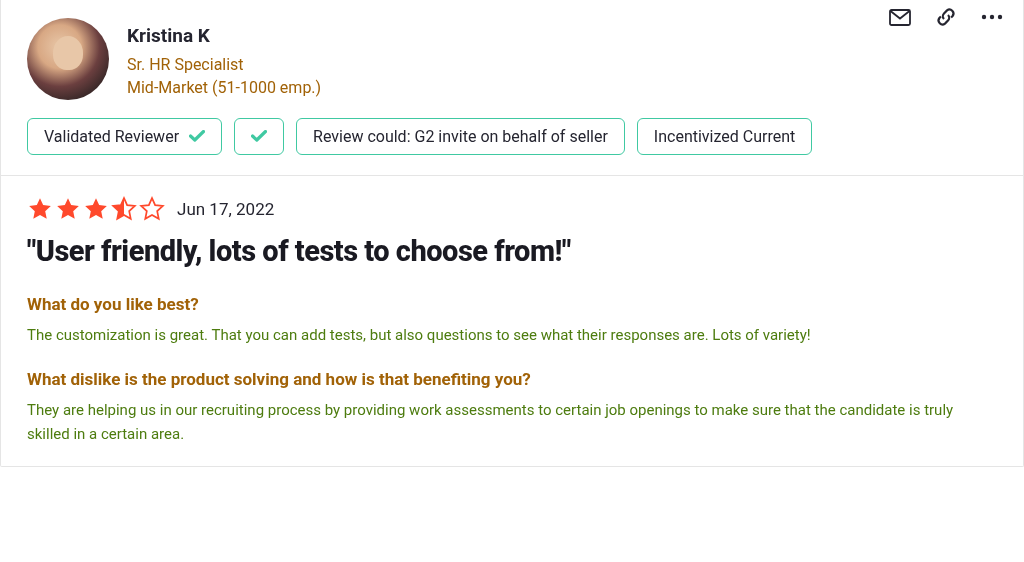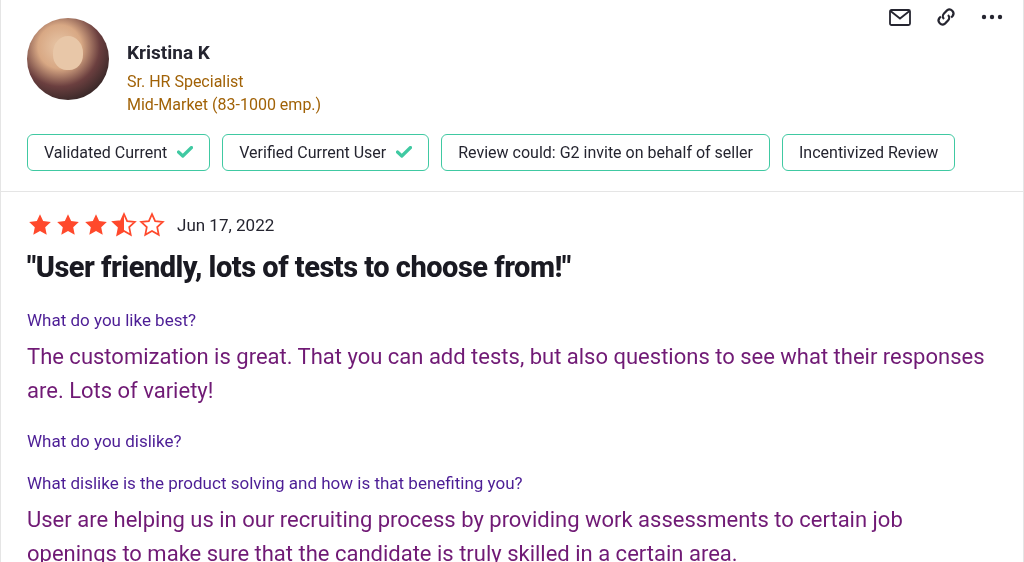--- a/index.html
+++ b/index.html
@@ -39,21 +39,20 @@
     width: 30px; height: 34px;
     background: #e8c7a8;
     border-radius: 50% 50% 45% 45%;
   }
   .reviewer-info { flex: 1; padding-top: 6px; }
   .reviewer-name {
     font-size: 19px;
     font-weight: 700;
     color: #252530;
     margin-bottom: 6px;
-    margin-top: 17px;
   }
   .reviewer-meta {
     font-size: 16px;
     color: #a16207;
     line-height: 1.45;
   }
   .actions {
     position: absolute;
     top: 6px;
     right: 20px;
@@ -117,41 +116,41 @@
     font-size: 29px;
     font-weight: 800;
     color: #1a1a22;
     margin-bottom: 26px;
     letter-spacing: -0.5px;
   }
   .qa-section { margin-bottom: 22px; }
   .qa-section:last-child { margin-bottom: 0; }
   .q {
     font-size: 17px;
-    font-weight: 400;
-    color: #4c1d95;
+    font-weight: 700;
+    color: #a16207;
     margin-bottom: 10px;
   }
   .a {
-    font-size: 22px;
-    color: #701a75;
+    font-size: 15px;
+    color: #4d7c0f;
     line-height: 1.55;
   }
 </style>
 </head>
 <body>
 
 <div class="card">
 
   <div class="header">
     <div class="avatar"></div>
     <div class="reviewer-info">
       <div class="reviewer-name">Kristina K</div>
       <div class="reviewer-meta">Sr. HR Specialist</div>
-      <div class="reviewer-meta">Mid-Market (83-1000 emp.)</div>
+      <div class="reviewer-meta">Mid-Market (51-1000 emp.)</div>
     </div>
     <div class="actions">
       <div class="action-btn">
         <svg width="22" height="17" viewBox="0 0 22 17" fill="none" stroke="currentColor" stroke-width="1.8">
           <rect x="1" y="1" width="20" height="15" rx="1.5"></rect>
           <path d="M1.5 2 L11 9.5 L20.5 2"></path>
         </svg>
       </div>
       <div class="action-btn">
         <svg width="22" height="22" viewBox="0 0 22 22" fill="none" stroke="currentColor" stroke-width="2.2">
@@ -164,40 +163,39 @@
           <circle cx="3" cy="3" r="2.2"></circle>
             <circle cx="11" cy="3" r="2.2"></circle>
             <circle cx="19" cy="3" r="2.2"></circle>
         </svg>
       </div>
     </div>
   </div>
 
   <div class="badges">
     <div class="badge">
-      <span>Validated Current</span>
+      <span>Validated Reviewer</span>
       <span class="check">
         <svg width="16" height="12" viewBox="0 0 16 12" fill="none" stroke="#40c9a2" stroke-width="3.2" stroke-linecap="round" stroke-linejoin="round">
             <path d="M1.5 6 L5.8 10 L14.5 1.5"></path>
           </svg>
       </span>
     </div>
     <div class="badge">
-      <span>Verified Current User</span>
       <span class="check">
         <svg width="16" height="12" viewBox="0 0 16 12" fill="none" stroke="#40c9a2" stroke-width="3.2" stroke-linecap="round" stroke-linejoin="round">
             <path d="M1.5 6 L5.8 10 L14.5 1.5"></path>
           </svg>
       </span>
     </div>
     <div class="badge">
       <span>Review could: G2 invite on behalf of seller</span>
     </div>
     <div class="badge">
-      <span>Incentivized Review</span>
+      <span>Incentivized Current</span>
     </div>
   </div>
 
   <div class="divider"></div>
 
   <div class="body">
     <div class="rating-row">
       <div class="stars" id="stars-container">
           <svg class="star" viewBox="0 0 24 24">
             <path d="M12 2 L14.9 8.4 L22 9.2 L16.8 14 L18.2 21 L12 17.5 L5.8 21 L7.2 14 L2 9.2 L9.1 8.4 Z" fill="#ff492c"></path>
@@ -225,22 +223,21 @@
     </div>
 
     <h2 class="review-title">"User friendly, lots of tests to choose from!"</h2>
 
     <div class="qa-section">
       <div class="q">What do you like best?</div>
       <div class="a">The customization is great. That you can add tests, but also questions to see what their responses are. Lots of variety!</div>
     </div>
 
     <div class="qa-section">
-      <div class="q">What do you dislike?</div>
     </div>
 
     <div class="qa-section">
       <div class="q">What dislike is the product solving and how is that benefiting you?</div>
-      <div class="a">User are helping us in our recruiting process by providing work assessments to certain job openings to make sure that the candidate is truly skilled in a certain area.</div>
+      <div class="a">They are helping us in our recruiting process by providing work assessments to certain job openings to make sure that the candidate is truly skilled in a certain area.</div>
     </div>
   </div>
 
 </div>
 
 </body></html>

